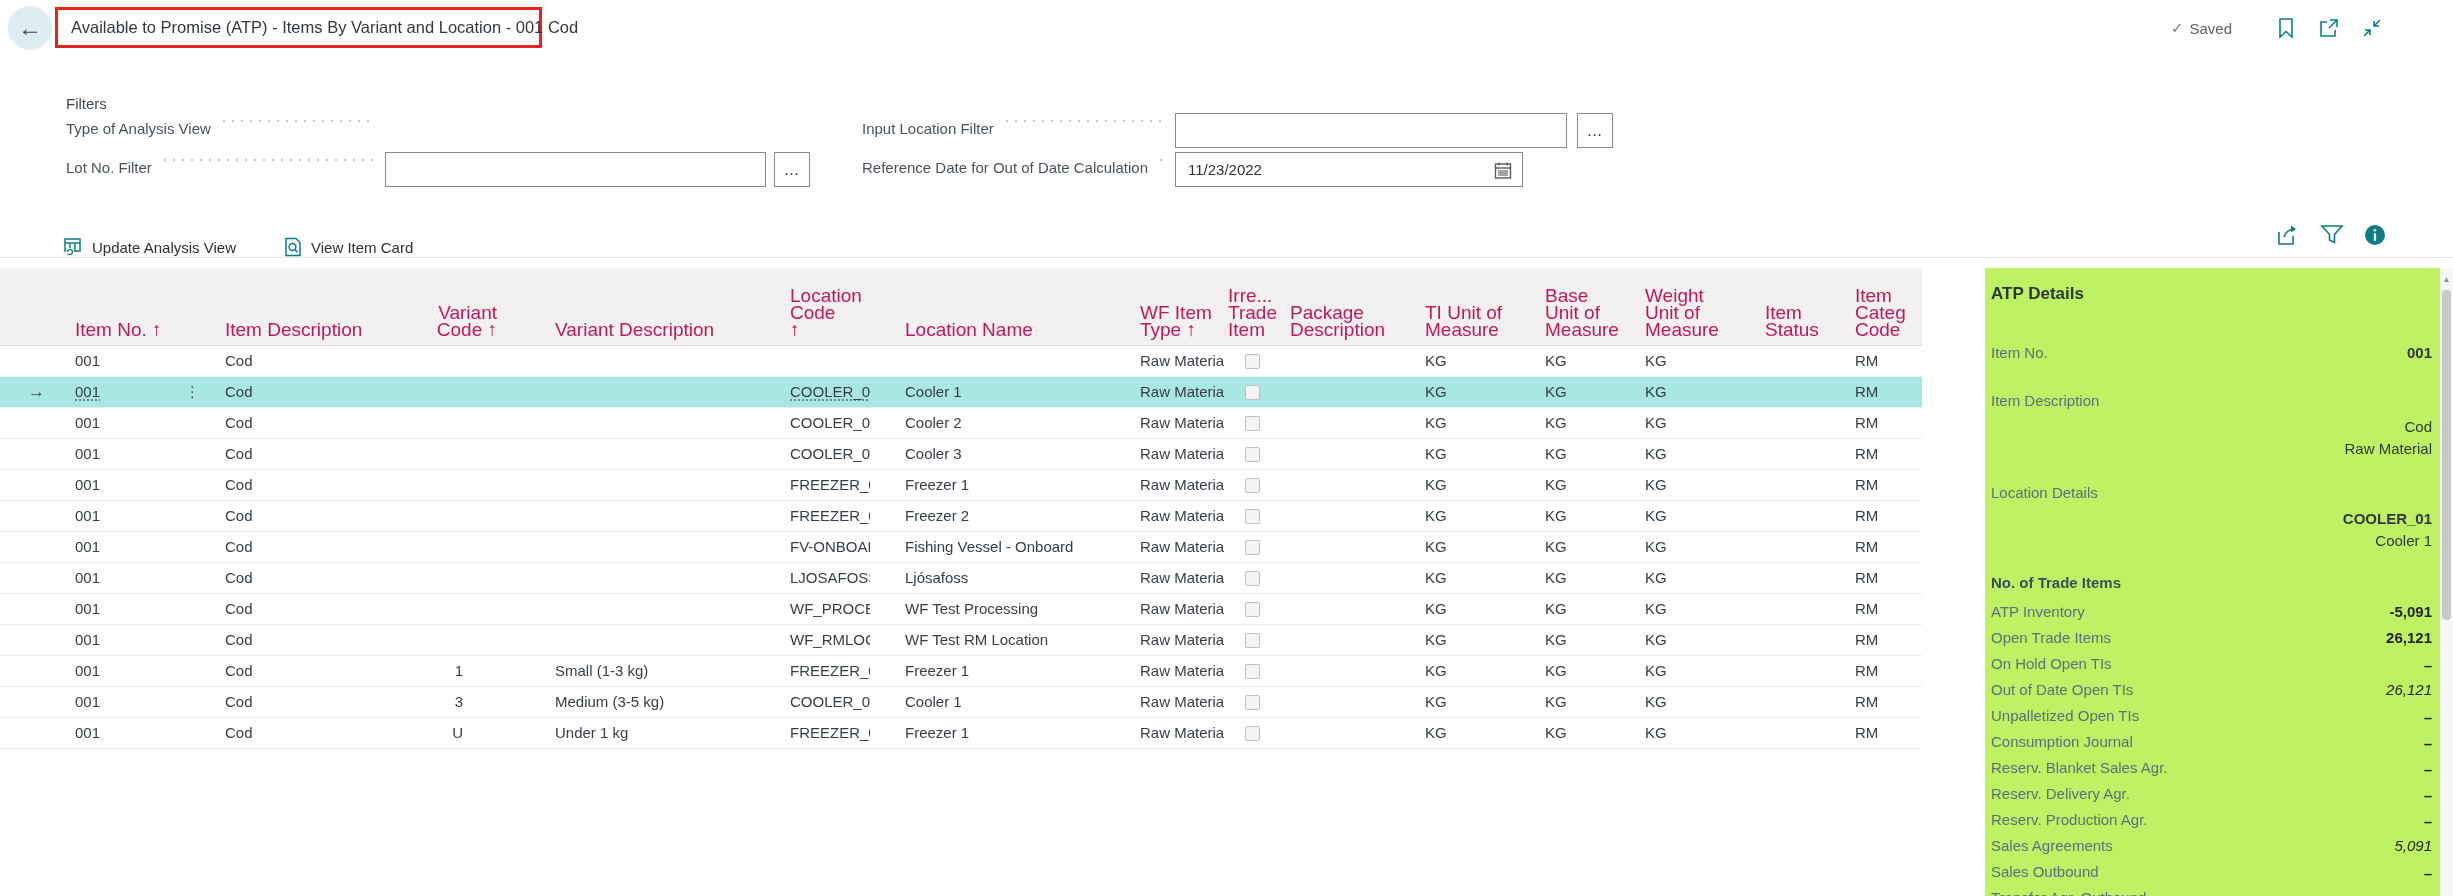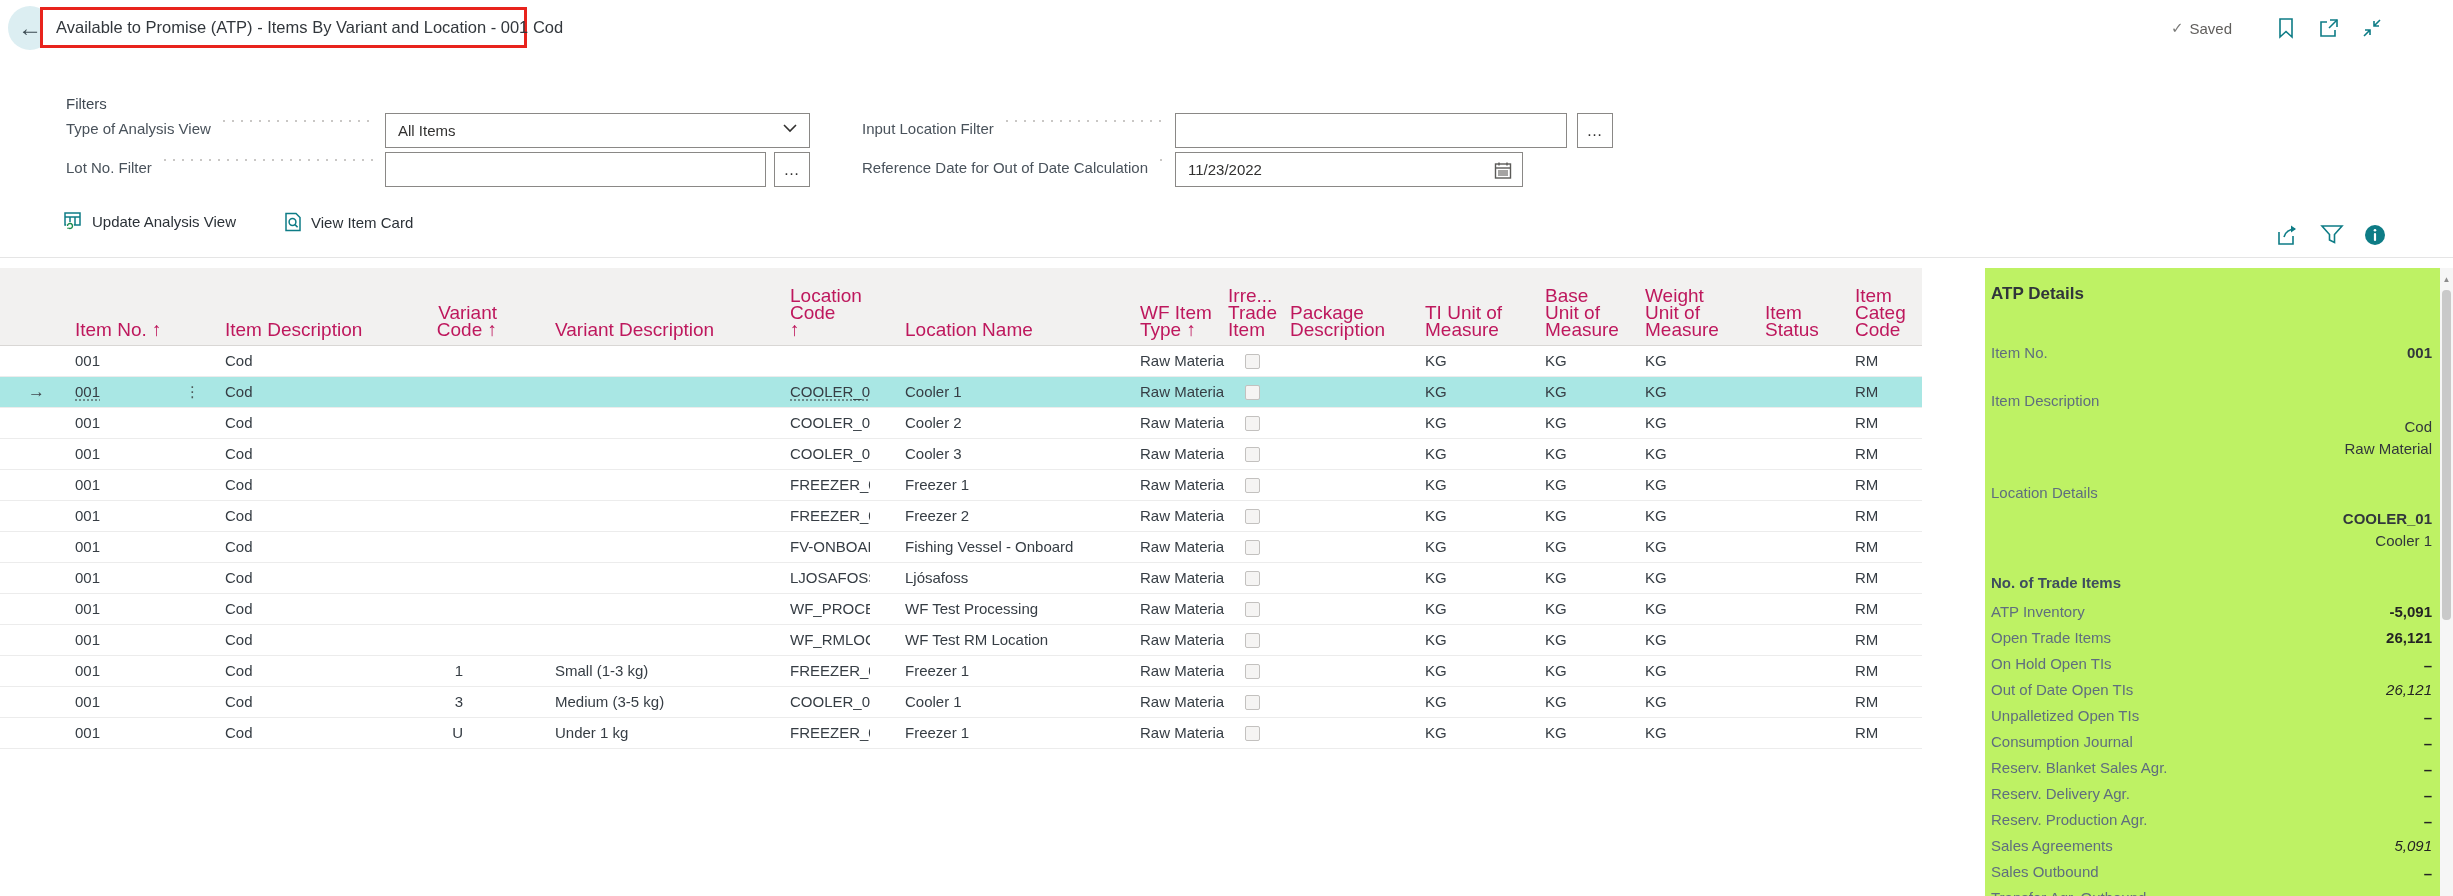--- a/index.html
+++ b/index.html
@@ -4,21 +4,21 @@
 <style>
   * { box-sizing: border-box; margin: 0; padding: 0; }
   html,body { width:2453px; height:896px; overflow:hidden; background:#fff;
     font-family:"Liberation Sans","DejaVu Sans",sans-serif; }
   .stage { position:relative; width:2453px; height:896px; background:#fff; }
 
   
   .topbar { position:absolute; top:0; left:0; width:2453px; height:56px; background:#fff; }
   .back-btn { position:absolute; left:8px; top:6px; width:44px; height:44px; border-radius:50%;
     background:#dceef2; color:#3b4a52; font-size:24px; display:flex; align-items:center; justify-content:center; cursor:pointer; }
-  .title-box { position:absolute; left:40px; top:7px; width:487px; height:41px; border:3px solid #e8231d;
+  .title-box { position:absolute; left:55px; top:7px; width:487px; height:41px; border:3px solid #e8231d;
     background:#fff; display:flex; align-items:center; padding-left:13px; }
   .title-box span { font-size:16.5px; color:#32373c; white-space:nowrap; }
   .topbar-right { position:absolute; right:70px; top:0; height:56px; display:flex; align-items:center; gap:21px; }
   .saved { display:flex; align-items:center; gap:6px; color:#605e5c; font-size:15px; margin-right:22px; }
   .saved .chk { font-size:15px; color:#7a7a78; }
   .tb-icon { width:22px; height:22px; display:flex; align-items:center; justify-content:center; cursor:pointer; }
 
   
   .filters-title { position:absolute; left:66px; top:95px; font-size:15px; color:#3f4852; }
   .flabel-row { position:absolute; display:flex; font-size:15px; color:#49525b; }
@@ -26,21 +26,21 @@
     background-image:repeating-linear-gradient(to right,#c9c7c5 0 2px,transparent 2px 9px); }
   .ctrl { position:absolute; border:1px solid #8a8886; background:#fff; height:35px; font-size:15px; color:#323130; }
   .ctrl .val { position:absolute; left:12px; top:0; line-height:33px; }
   .chev { position:absolute; right:12px; top:10px; }
   .lookup-btn { position:absolute; width:36px; height:35px; border:1px solid #8a8886; background:#fff;
     font-size:16px; color:#323130; display:flex; align-items:center; justify-content:center; cursor:pointer; letter-spacing:1px; }
   .cal-icon { position:absolute; right:10px; top:8px; }
 
   
   .action-bar { position:absolute; left:0; top:212px; width:2453px; height:46px; border-bottom:1px solid #e5e5e5; }
-  .actions-left { position:absolute; left:64px; top:0; height:45px; display:flex; align-items:flex-start; gap:48px; }
+  .actions-left { position:absolute; left:64px; top:0; height:45px; display:flex; align-items:flex-end; gap:48px; }
   .action { display:flex; align-items:center; gap:9px; cursor:pointer; }
   .action span { font-size:15px; color:#2b3137; }
   .actions-right { position:absolute; right:66px; top:0; height:45px; display:flex; align-items:center; gap:19px; }
   .actions-right .a-icon { width:24px; height:24px; display:flex; align-items:center; justify-content:center; cursor:pointer; }
 
   
   .grid { position:absolute; left:0; top:268px; width:1922px; }
   .grid-header { display:flex; height:78px; background:#f2f1f0; border-bottom:1px solid #d9d7d5; align-items:flex-end; }
   .hcell { font-size:19px; line-height:17px; color:#be185d; padding:0 10px 7px 10px;
     white-space:pre-line; overflow:hidden; cursor:pointer; }
@@ -130,28 +130,20 @@
       </div>
     </div>
   </div>
 
   <div class="filters-title">Filters</div>
 
   <div class="flabel-row" style="left:66px; top:120px; width:319px;">
     <span>Type of Analysis View</span>
     <span class="leader"></span>
   </div>
-  <div class="ctrl" style="left:385px; top:113px; width:425px;">
-    <span class="val">All Items</span>
-    <span class="chev">
-      <svg class="ticon" width="14" height="9" viewBox="0 0 14 9">
-          <path d="M1 1 l6 6 6-6" fill="none" stroke="#323130" stroke-width="1.6"></path>
-        </svg>
-    </span>
-  </div>
 
   <div class="flabel-row" style="left:66px; top:159px; width:319px;">
     <span>Lot No. Filter</span>
     <span class="leader"></span>
   </div>
   <div class="ctrl" style="left:385px; top:152px; width:381px;">
     <span class="val"></span>
   </div>
   <div class="lookup-btn" style="left:774px; top:152px;">
     <span>…</span>

